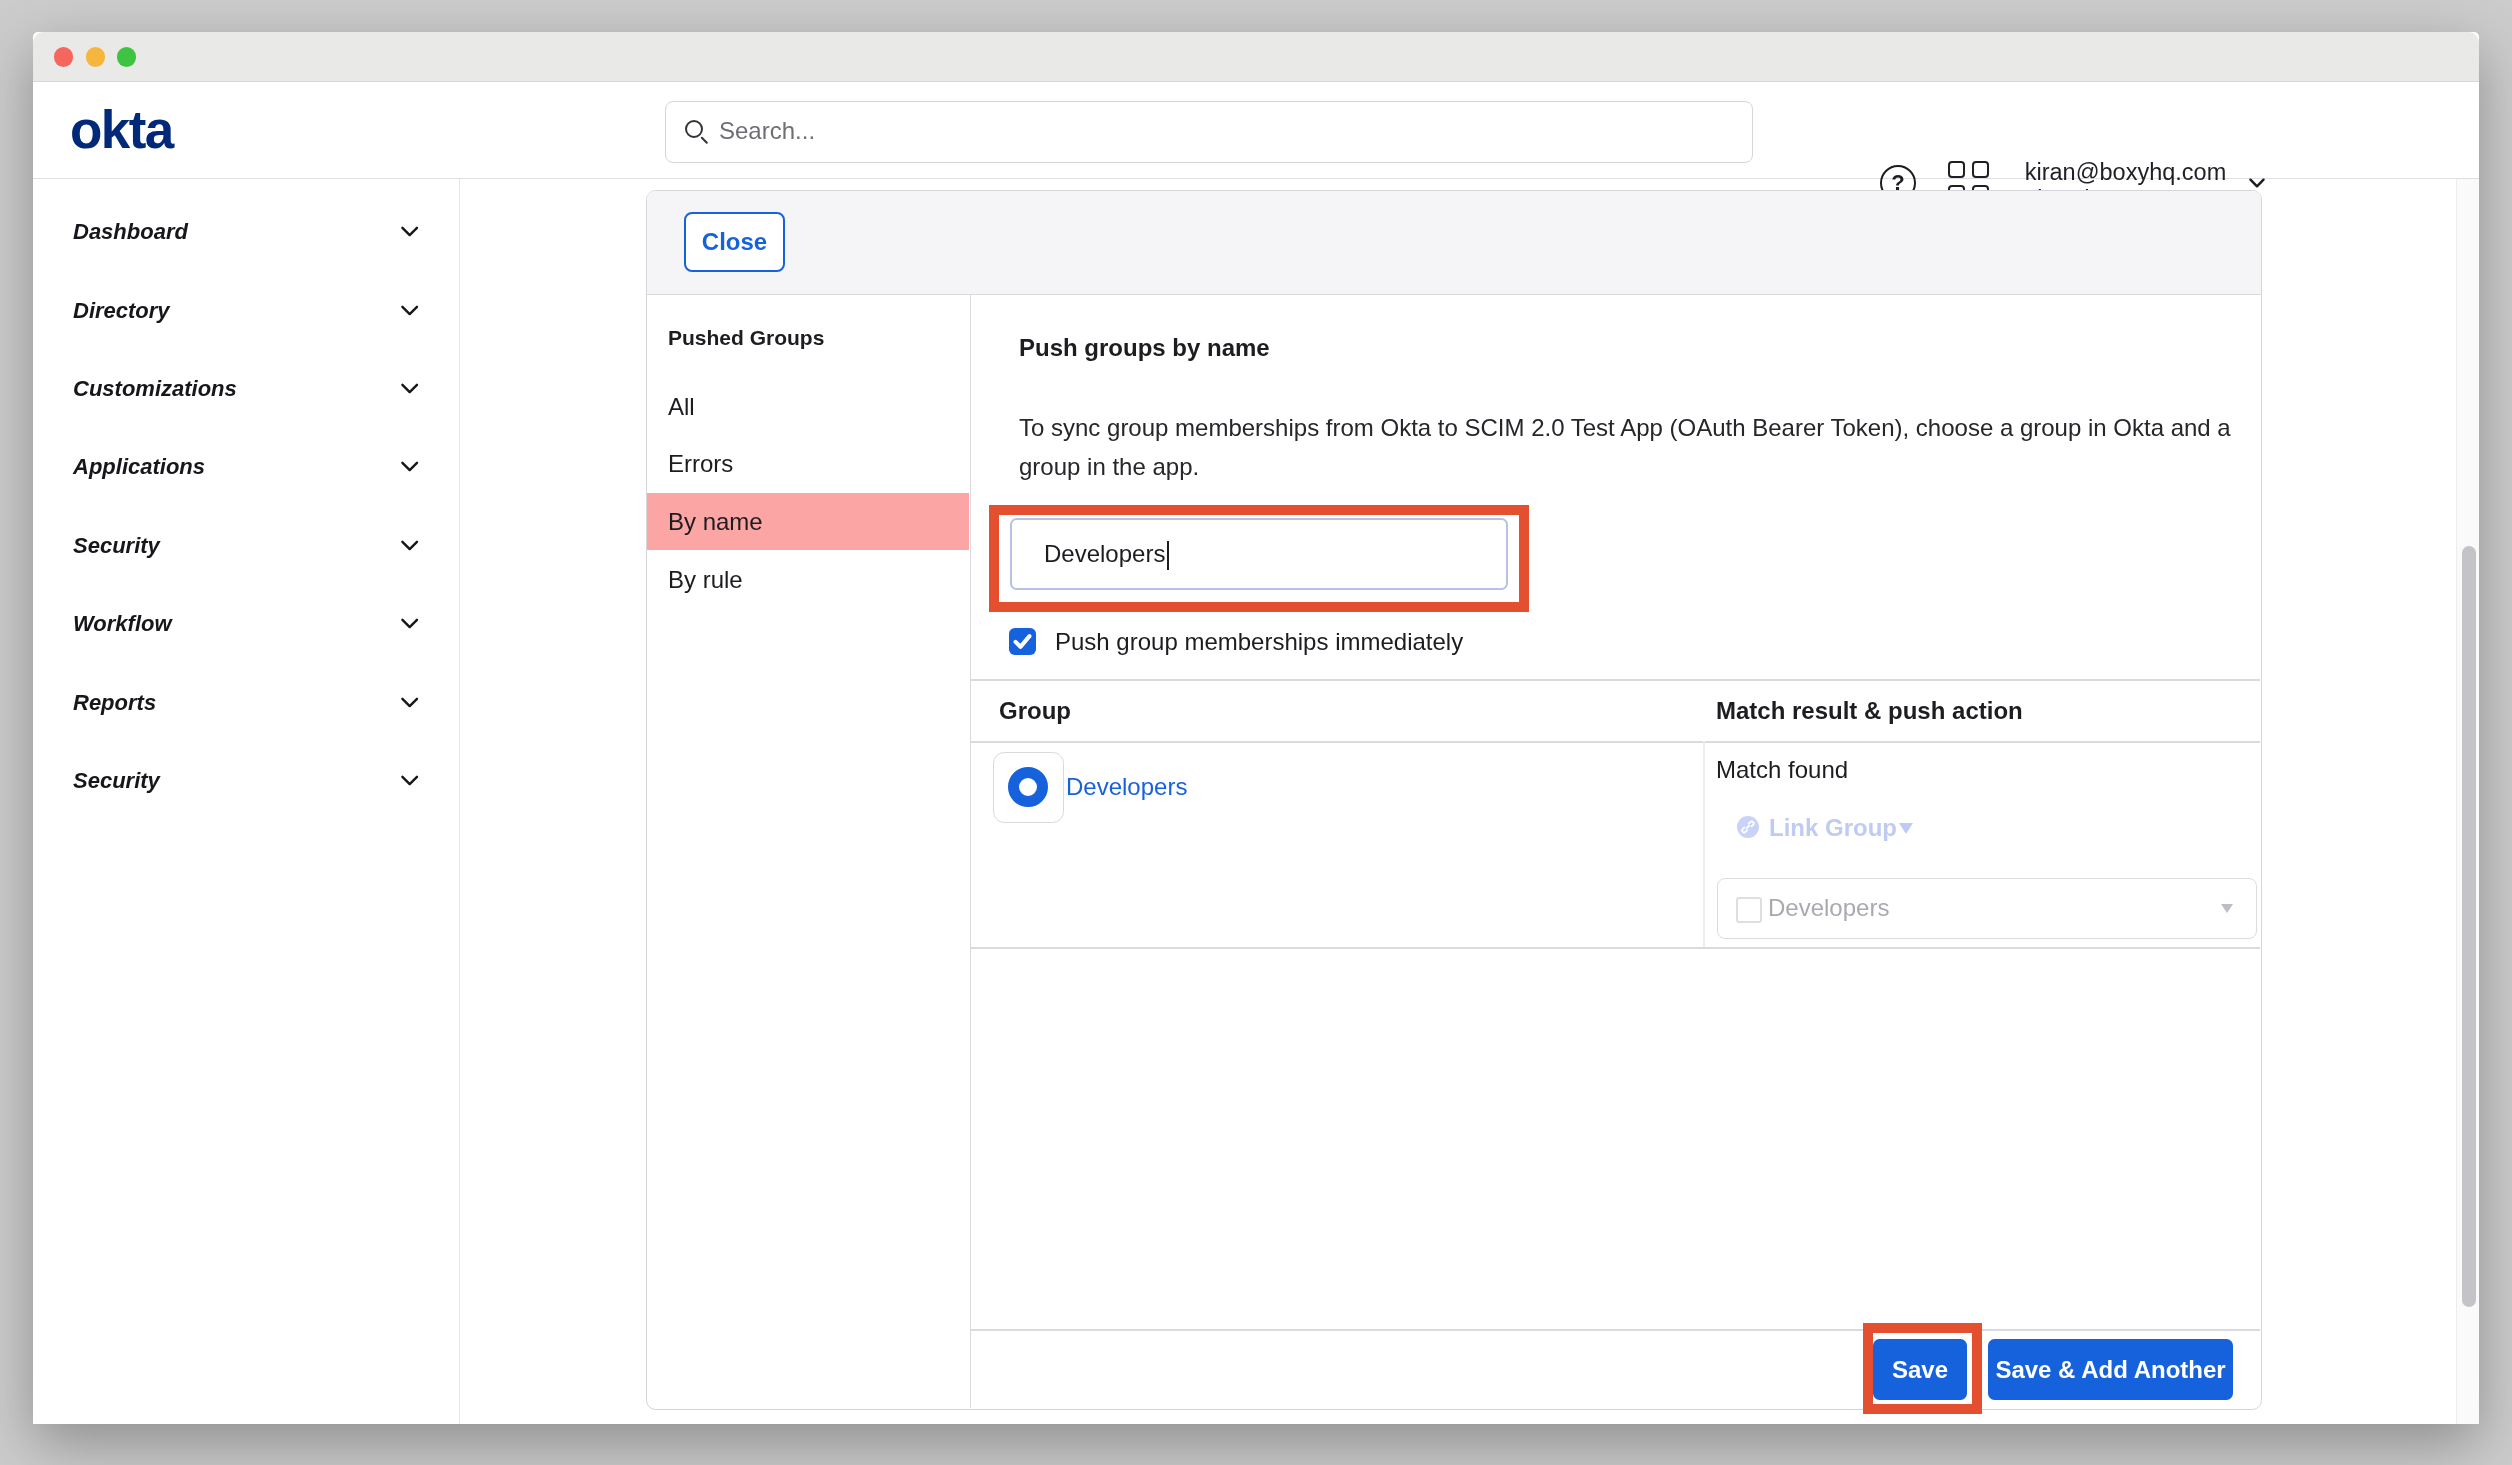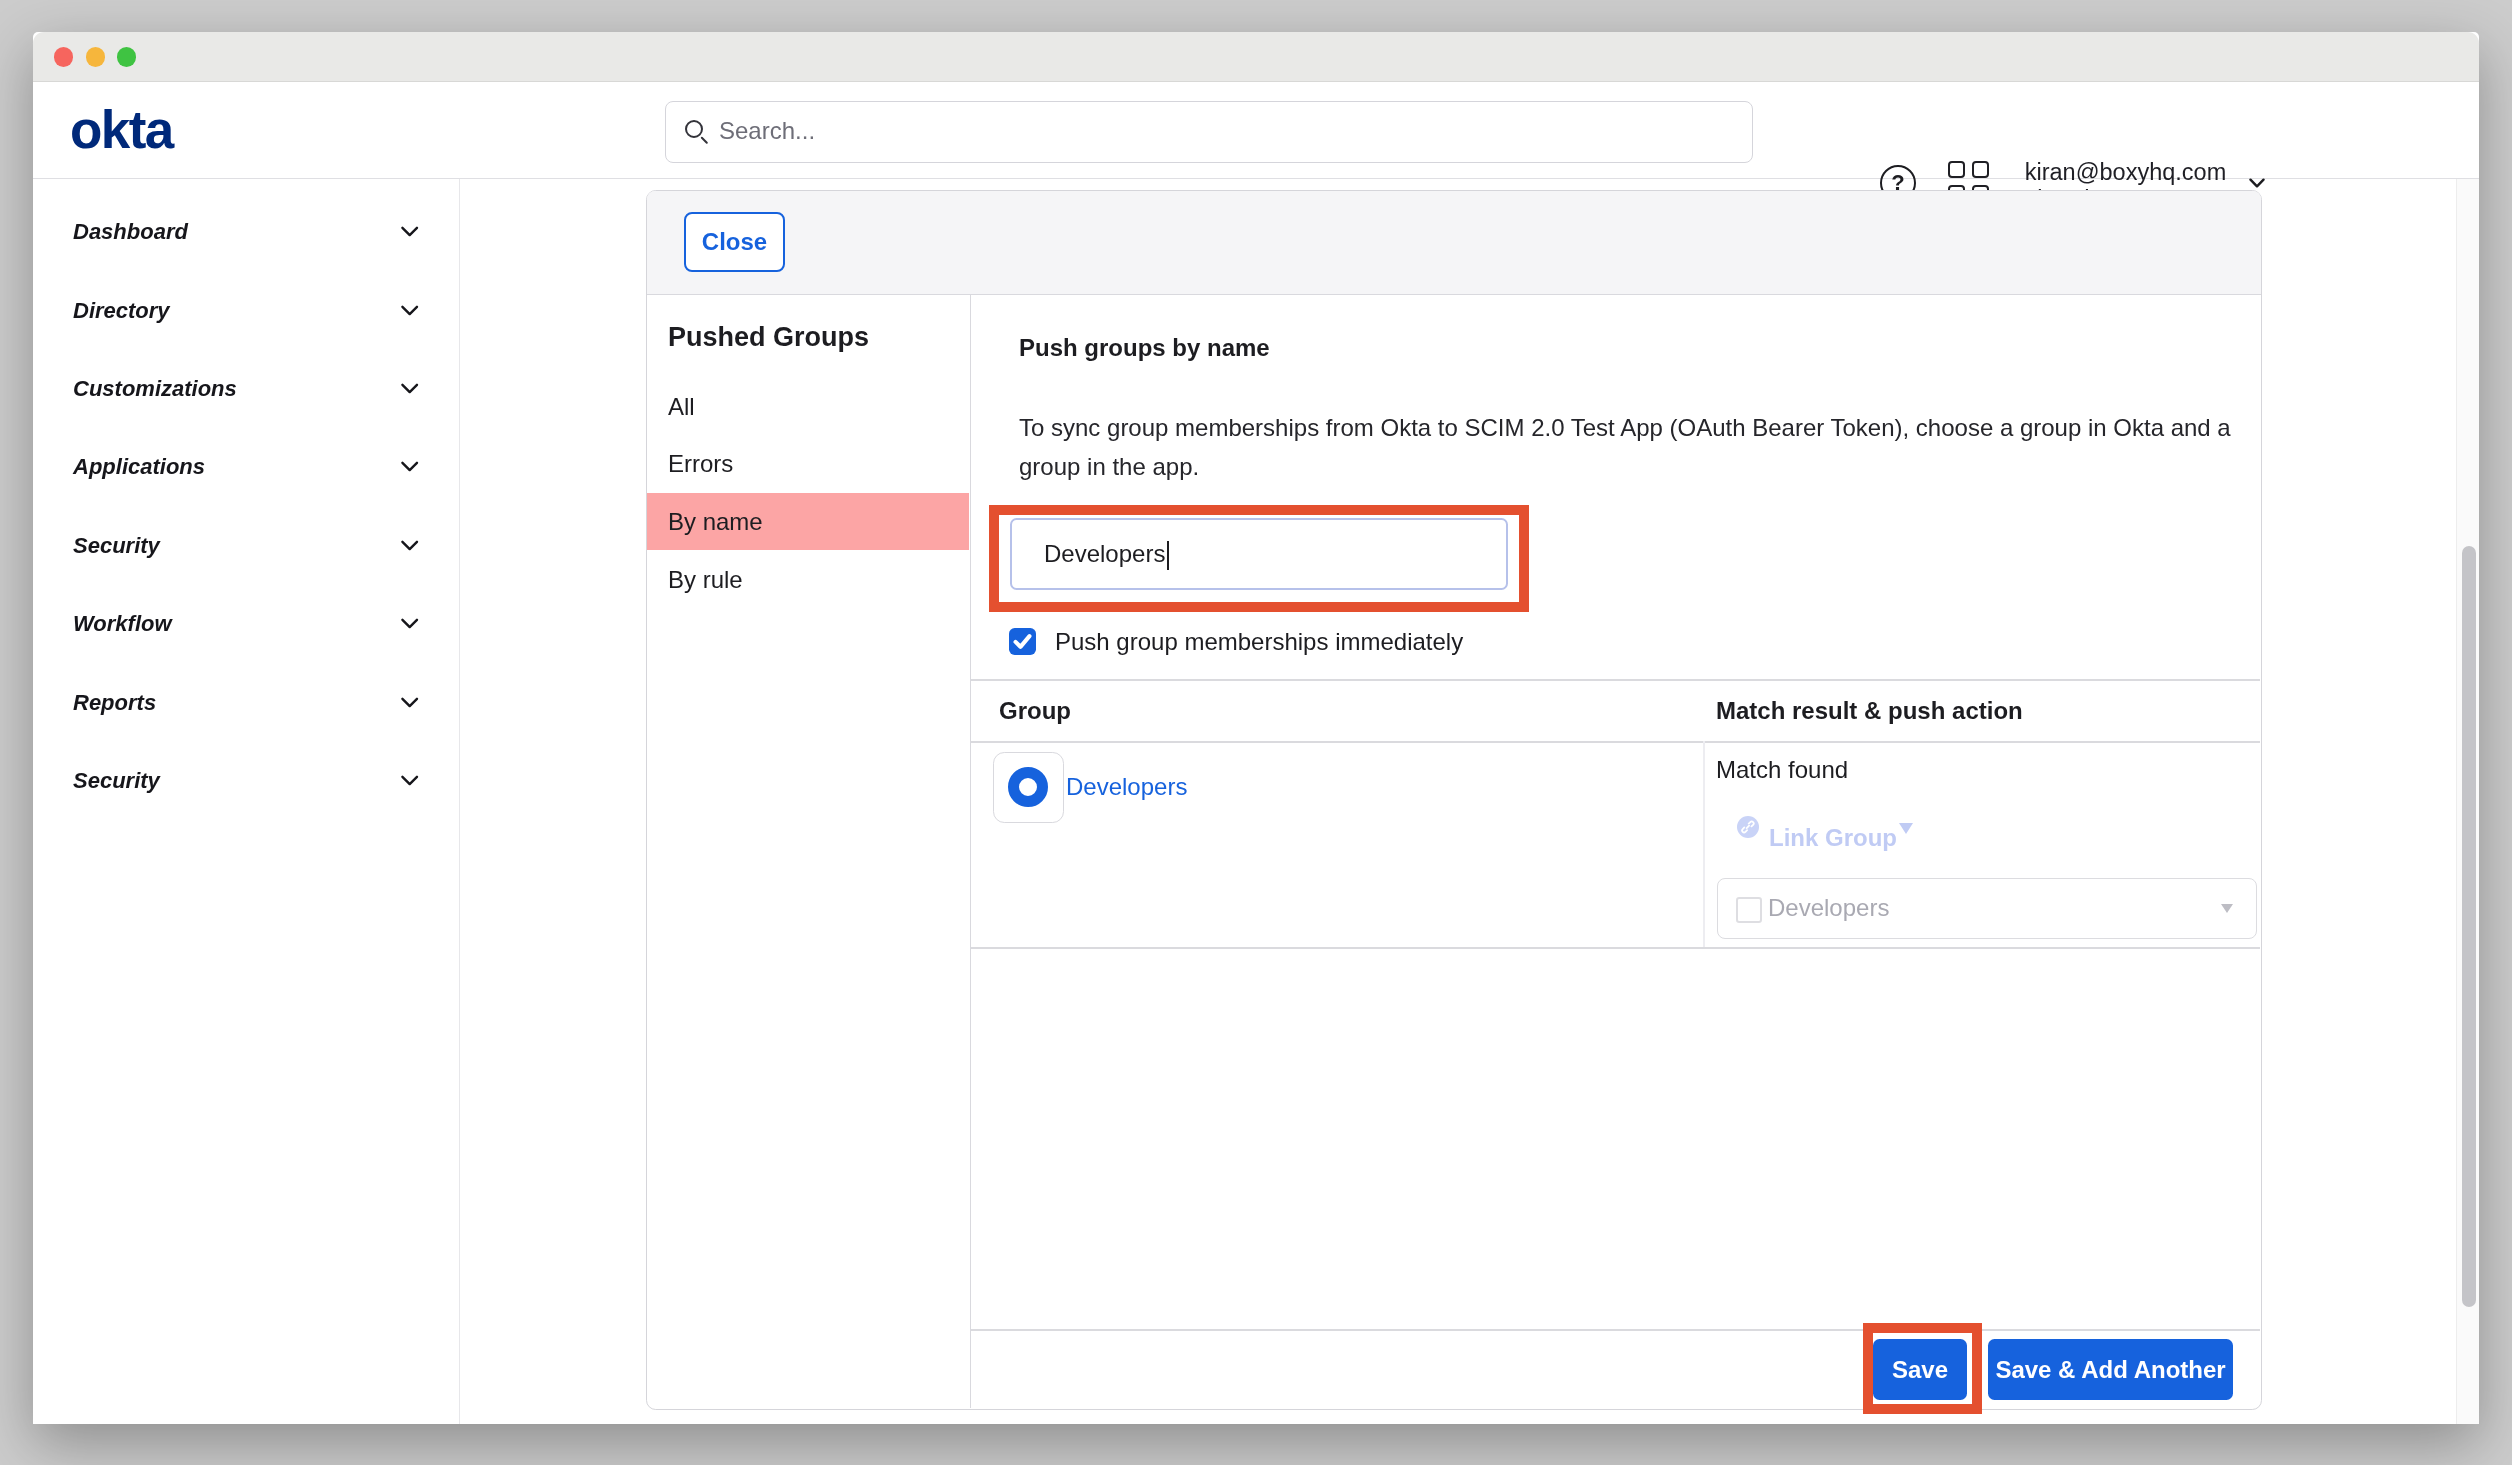--- a/index.html
+++ b/index.html
@@ -53,21 +53,21 @@
   
   .panel { position:absolute; left:613px; top:158px; width:1616px; height:1220px; background:#fff;
            border:1.6px solid #d5d5da; border-radius:9.7px; }
   .panel-header { position:absolute; left:0; top:0; width:100%; height:104px; background:#f5f5f7;
                   border-bottom:1.6px solid #d9d9de; border-radius:8px 8px 0 0; }
   .close-btn { position:absolute; left:29px; top:21px; width:101px; height:60px; background:#fff;
                border:2.4px solid #1662dd; border-radius:8px; color:#1662dd; font-size:24px; font-weight:700;
                cursor:pointer; font-family:inherit;margin-left:8px; }
   .panel-body { position:absolute; left:0; top:104px; width:1613px; height:1113px; }
   .subnav { position:absolute; left:0; top:0; width:324px; height:100%; border-right:1.6px solid #d9d9de; }
-  .subnav-title { position:absolute; left:21px; top:18px; line-height:49px; font-size:27px; font-weight:700; }
+  .subnav-title { position:absolute; left:21px; top:18px; line-height:49px; font-size:21px; font-weight:700; }
   .subnav-item { position:absolute; left:0; width:322px; height:57px; line-height:57px; font-size:24px;
                  padding-left:21px; cursor:pointer; }
   .subnav-item.sel { background:#fca5a5; }
   .main { position:absolute; left:324px; top:0; width:1289px; height:100%; }
   .m-heading { position:absolute; left:48px; top:39px; font-size:24px; font-weight:700; }
   .m-desc { position:absolute; left:48px; top:113px; font-size:24px; line-height:39px; color:#26262b; }
   .m-desc span { display:block; white-space:nowrap; }
   .annot { position:absolute; border:10.5px solid #e4502f; }
   .annot.a1 { left:18px; top:210px; width:540px; height:107px; }
   .annot.a2 { left:892px; top:1028px; width:119px; height:91px; }
@@ -80,21 +80,21 @@
   .hline { position:absolute; left:0; width:100%; height:1.6px; background:#dadade; }
   .th { position:absolute; top:402px; font-size:24px; font-weight:700; }
   .tile { position:absolute; left:22px; top:457px; width:71px; height:71px; border:1.6px solid #d9d9de;
           border-radius:11.3px; background:#fff; }
   .donut { position:absolute; left:13.8px; top:13.8px; width:40px; height:40px; border:11.3px solid #1662dd; border-radius:50%; }
   .glink { position:absolute; left:95px; top:478px; font-size:24px; color:#1662dd; cursor:pointer; }
   .match-found { position:absolute; left:745px; top:461px; font-size:24px; }
   .lg-circle { position:absolute; left:766px; top:521px; width:22px; height:22px; border-radius:50%;
                background:#c9d3f7; }
   .lg-circle svg { position:absolute; left:4px; top:4px; }
-  .lg-text { position:absolute; left:798px; top:519px; font-size:24px; font-weight:700; color:#c0cbf4;margin-top:10px; }
+  .lg-text { position:absolute; left:798px; top:519px; font-size:24px; font-weight:700; color:#c0cbf4; }
   .lg-caret { position:absolute; left:928px; top:528px; width:0; height:0; border-left:7.3px solid transparent;
               border-right:7.3px solid transparent; border-top:11.3px solid #c0cbf4; }
   .lg-wrap { cursor:default; }
   .dropdown { position:absolute; left:746px; top:583px; width:540px; height:61px; border:1.6px solid #dcdce0;
               border-radius:8px; background:#fff; cursor:default; }
   .dd-sq { position:absolute; left:18px; top:18px; width:26px; height:26px; border:2.4px solid #dedee2; border-radius:3.2px; }
   .dd-val { position:absolute; left:50px; top:0; line-height:57px; font-size:24px; color:#a9a9b2; }
   .dd-caret { position:absolute; right:23px; top:25px; width:0; height:0; border-left:6.5px solid transparent;
               border-right:6.5px solid transparent; border-top:9.7px solid #bdbdc4; }
   .col-div { position:absolute; left:732px; top:446px; width:1.6px; height:206px; background:#ededf1; }

